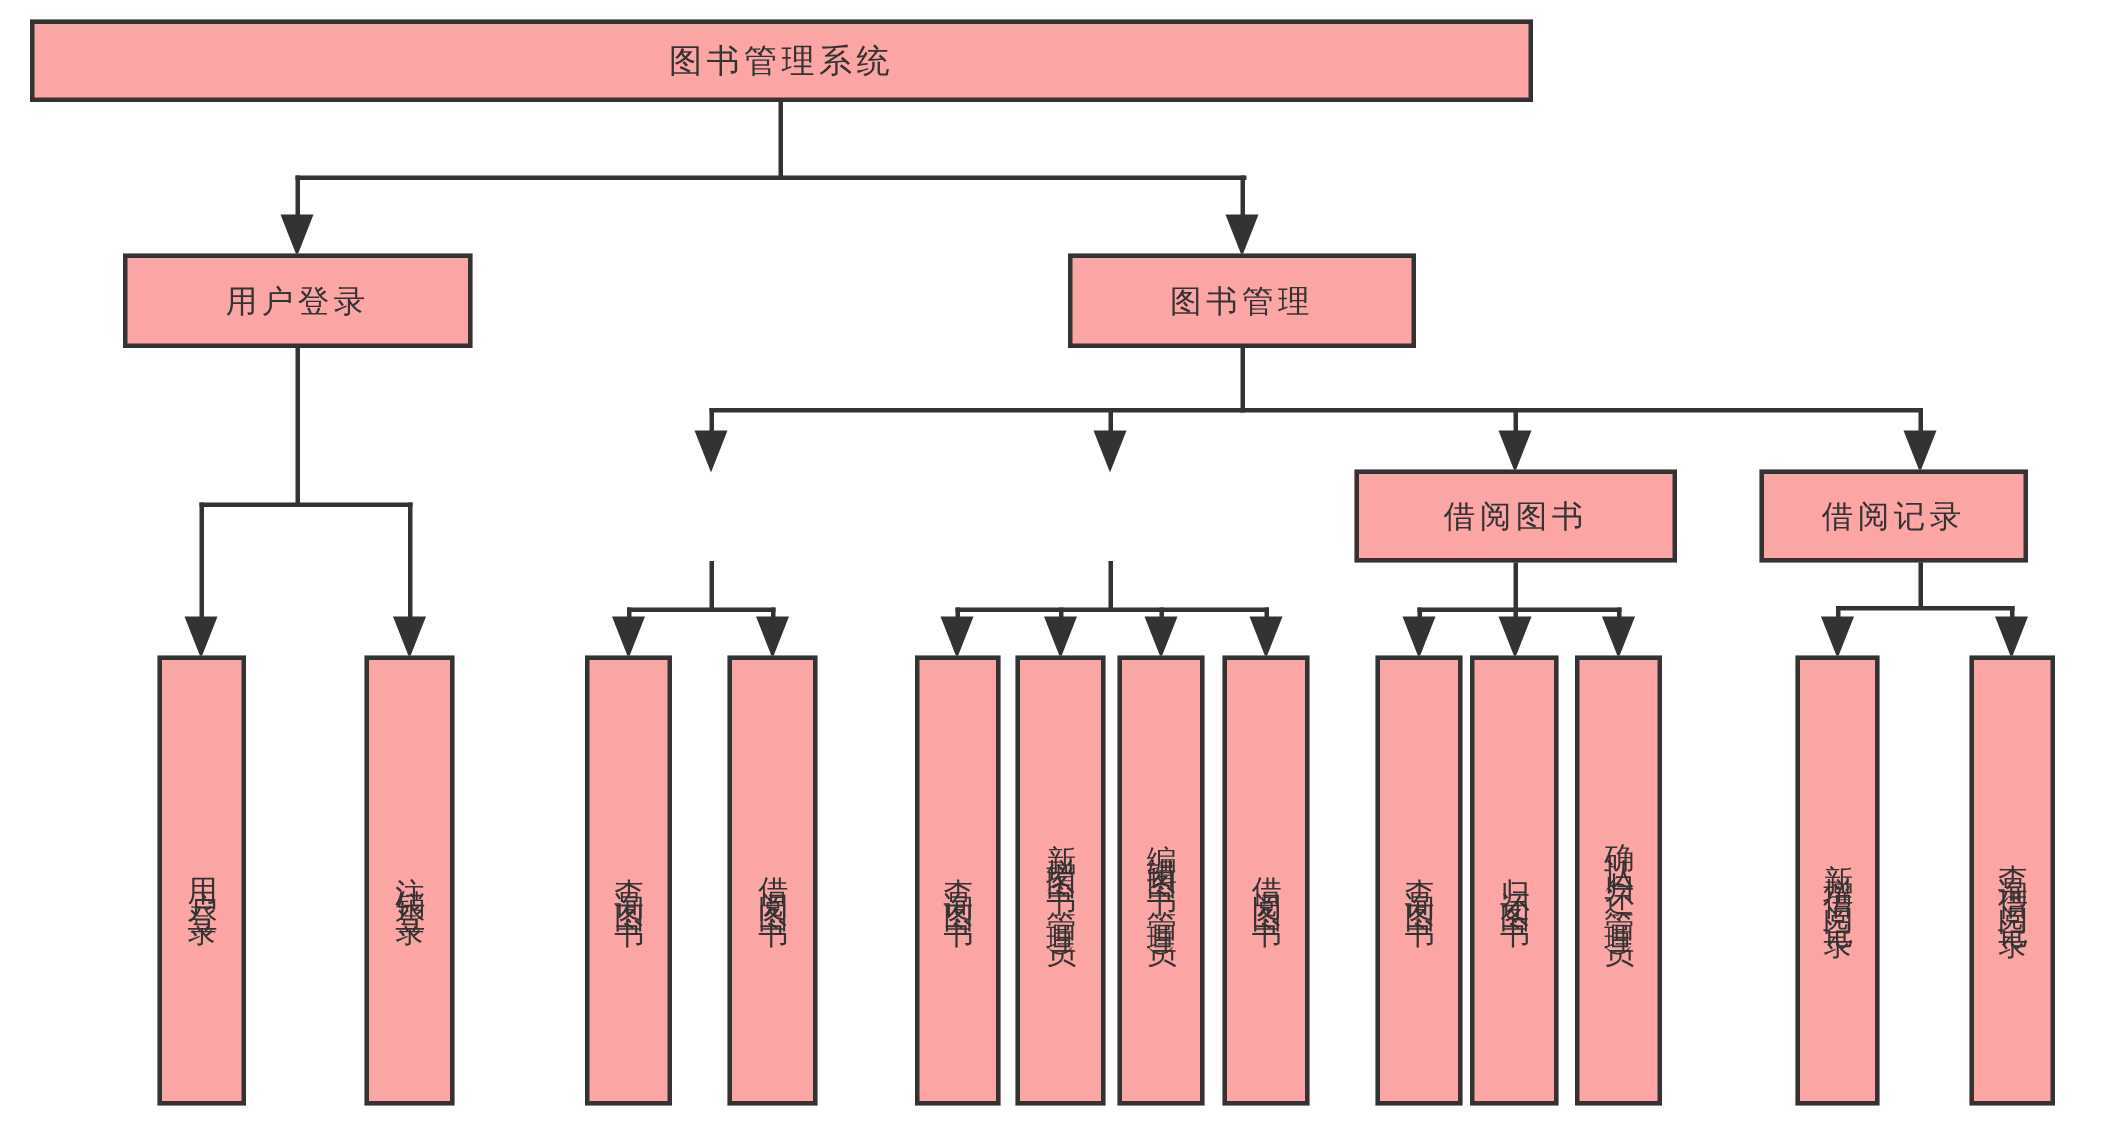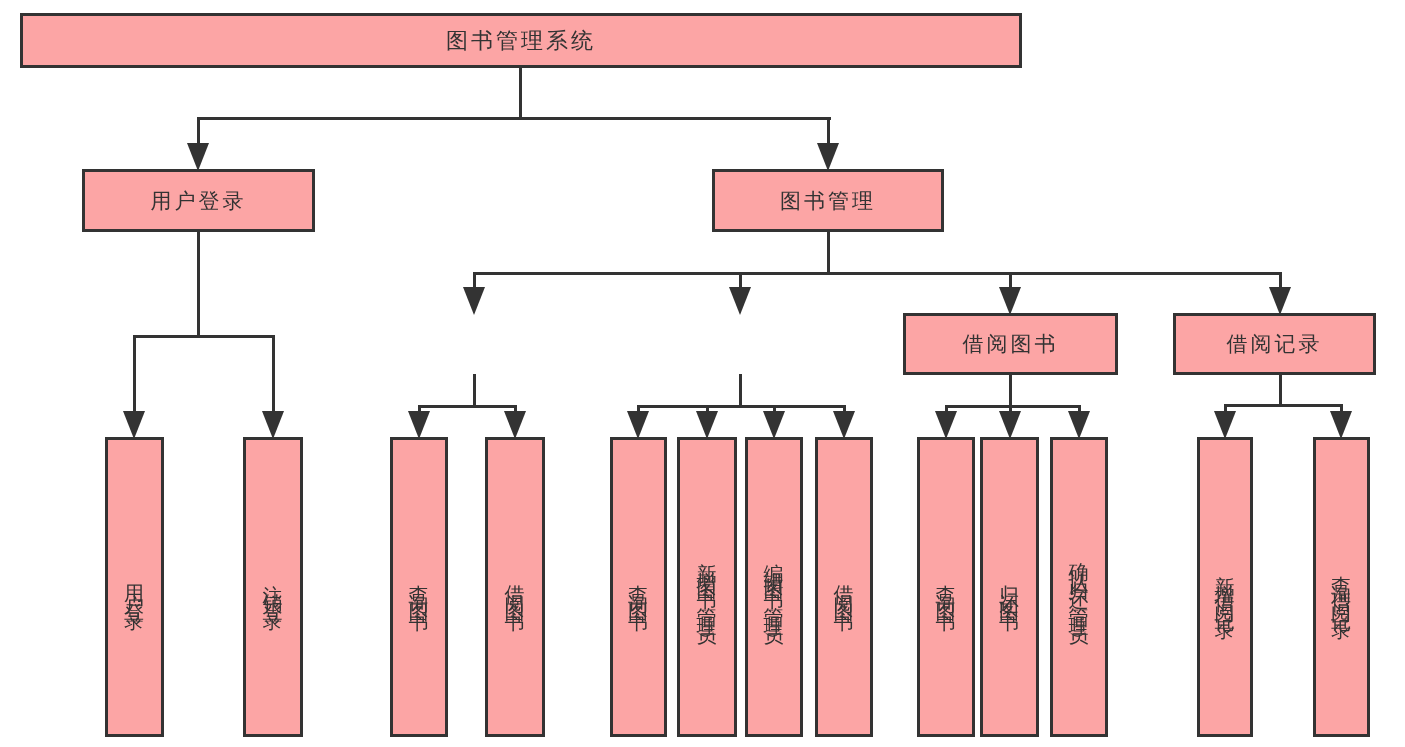--- a/index.html
+++ b/index.html
@@ -125,21 +125,21 @@
   <div class="node" style="left: 82px; top: 169px; width: 233px; height: 63px;">
     <span class="label">用户登录</span>
   </div>
   <div class="node" style="left: 712px; top: 169px; width: 232px; height: 63px; text-align: center;">
     <span class="label">图书管理</span>
   </div>
 
   <div class="node" style="left: 903px; top: 313px; width: 215px; height: 62px;">
     <span class="label">借阅图书</span>
   </div>
-  <div class="node" style="left: 1173px; top: 313px; width: 203px; height: 62px;">
+  <div class="node" style="left: 1173px; top: 313px; width: 179px; height: 62px;">
     <span class="label">借阅记录</span>
   </div>
 
   <div class="node vertical" style="left: 105px; top: 437px; width: 59px; height: 300px;">
     <span class="label">用户登录</span>
   </div>
   <div class="node vertical" style="left: 243px; top: 437px; width: 60px; height: 300px;">
     <span class="label">注销登录</span>
   </div>
   <div class="node vertical" style="left: 390px; top: 437px; width: 58px; height: 300px;">

